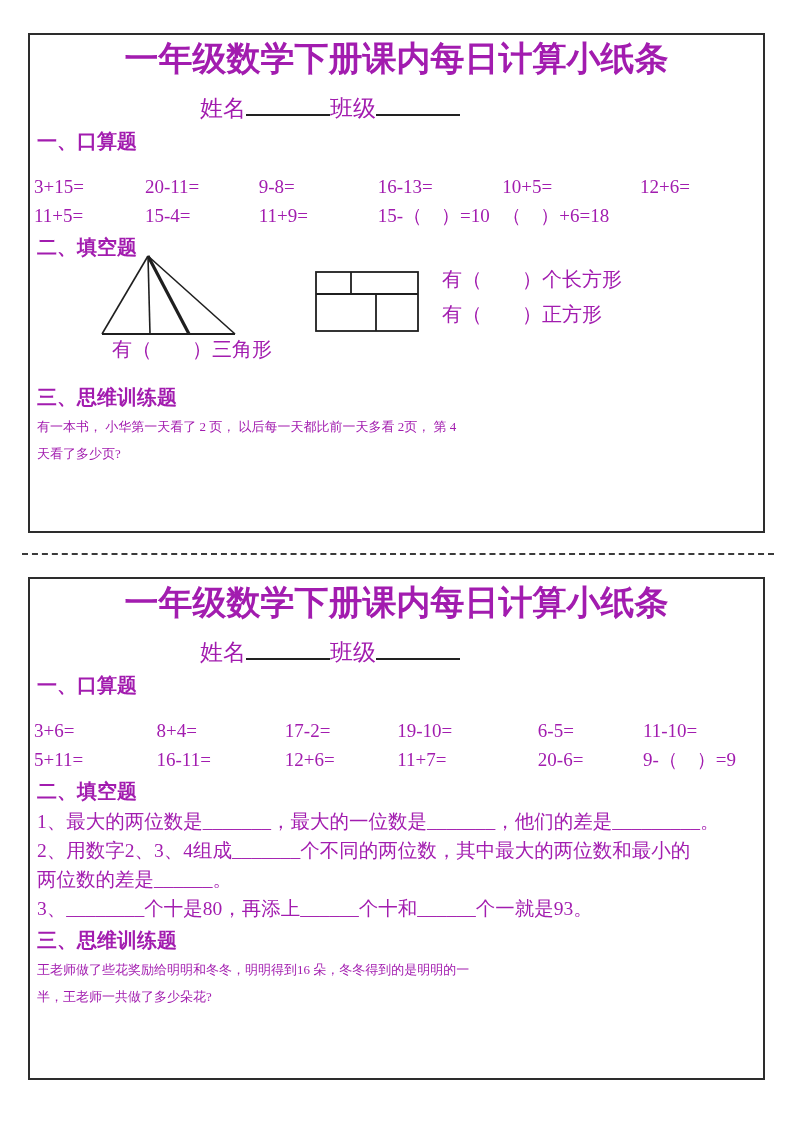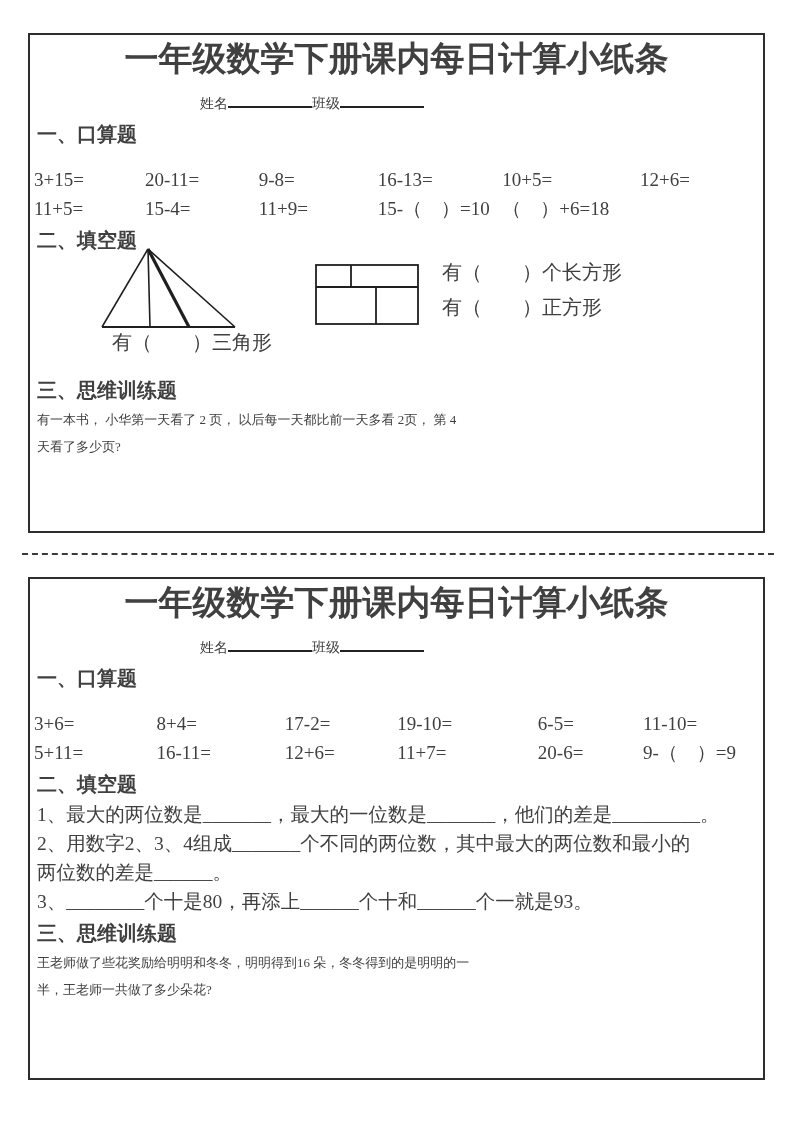--- a/index.html
+++ b/index.html
@@ -2,21 +2,21 @@
 <html><head>
 <meta charset="utf-8">
 <style>
   html, body { margin: 0; padding: 0; background: #ffffff; }
   .page {
     position: relative;
     width: 793px;
     height: 1122px;
     background: #ffffff;
     font-family: "Liberation Serif", "DejaVu Serif", serif;
-    color: #404040;
+    color: #a21caf;
     overflow: hidden;
   }
   .paper {
     position: absolute;
     left: 28px;
     width: 737px;
     box-sizing: border-box;
     border: 2px solid #2d2d2d;
     background: #ffffff;
   }
@@ -32,22 +32,22 @@
   }
   .title {
     text-align: center;
     font-weight: bold;
     font-size: 34px;
     line-height: 38px;
     margin-top: 5px;
     white-space: nowrap;
   }
   .nameline {
-    margin: 11px 0 0 170px;
-    font-size: 14px;
+    margin: 18px 0 0 170px;
+    font-size: 23px;
     line-height: 26px;
     height: 26px;
   }
   .blank-line {
     display: inline-block;
     width: 84px;
     height: 17px;
     border-bottom: 2px solid #222222;
     vertical-align: baseline;
   }

